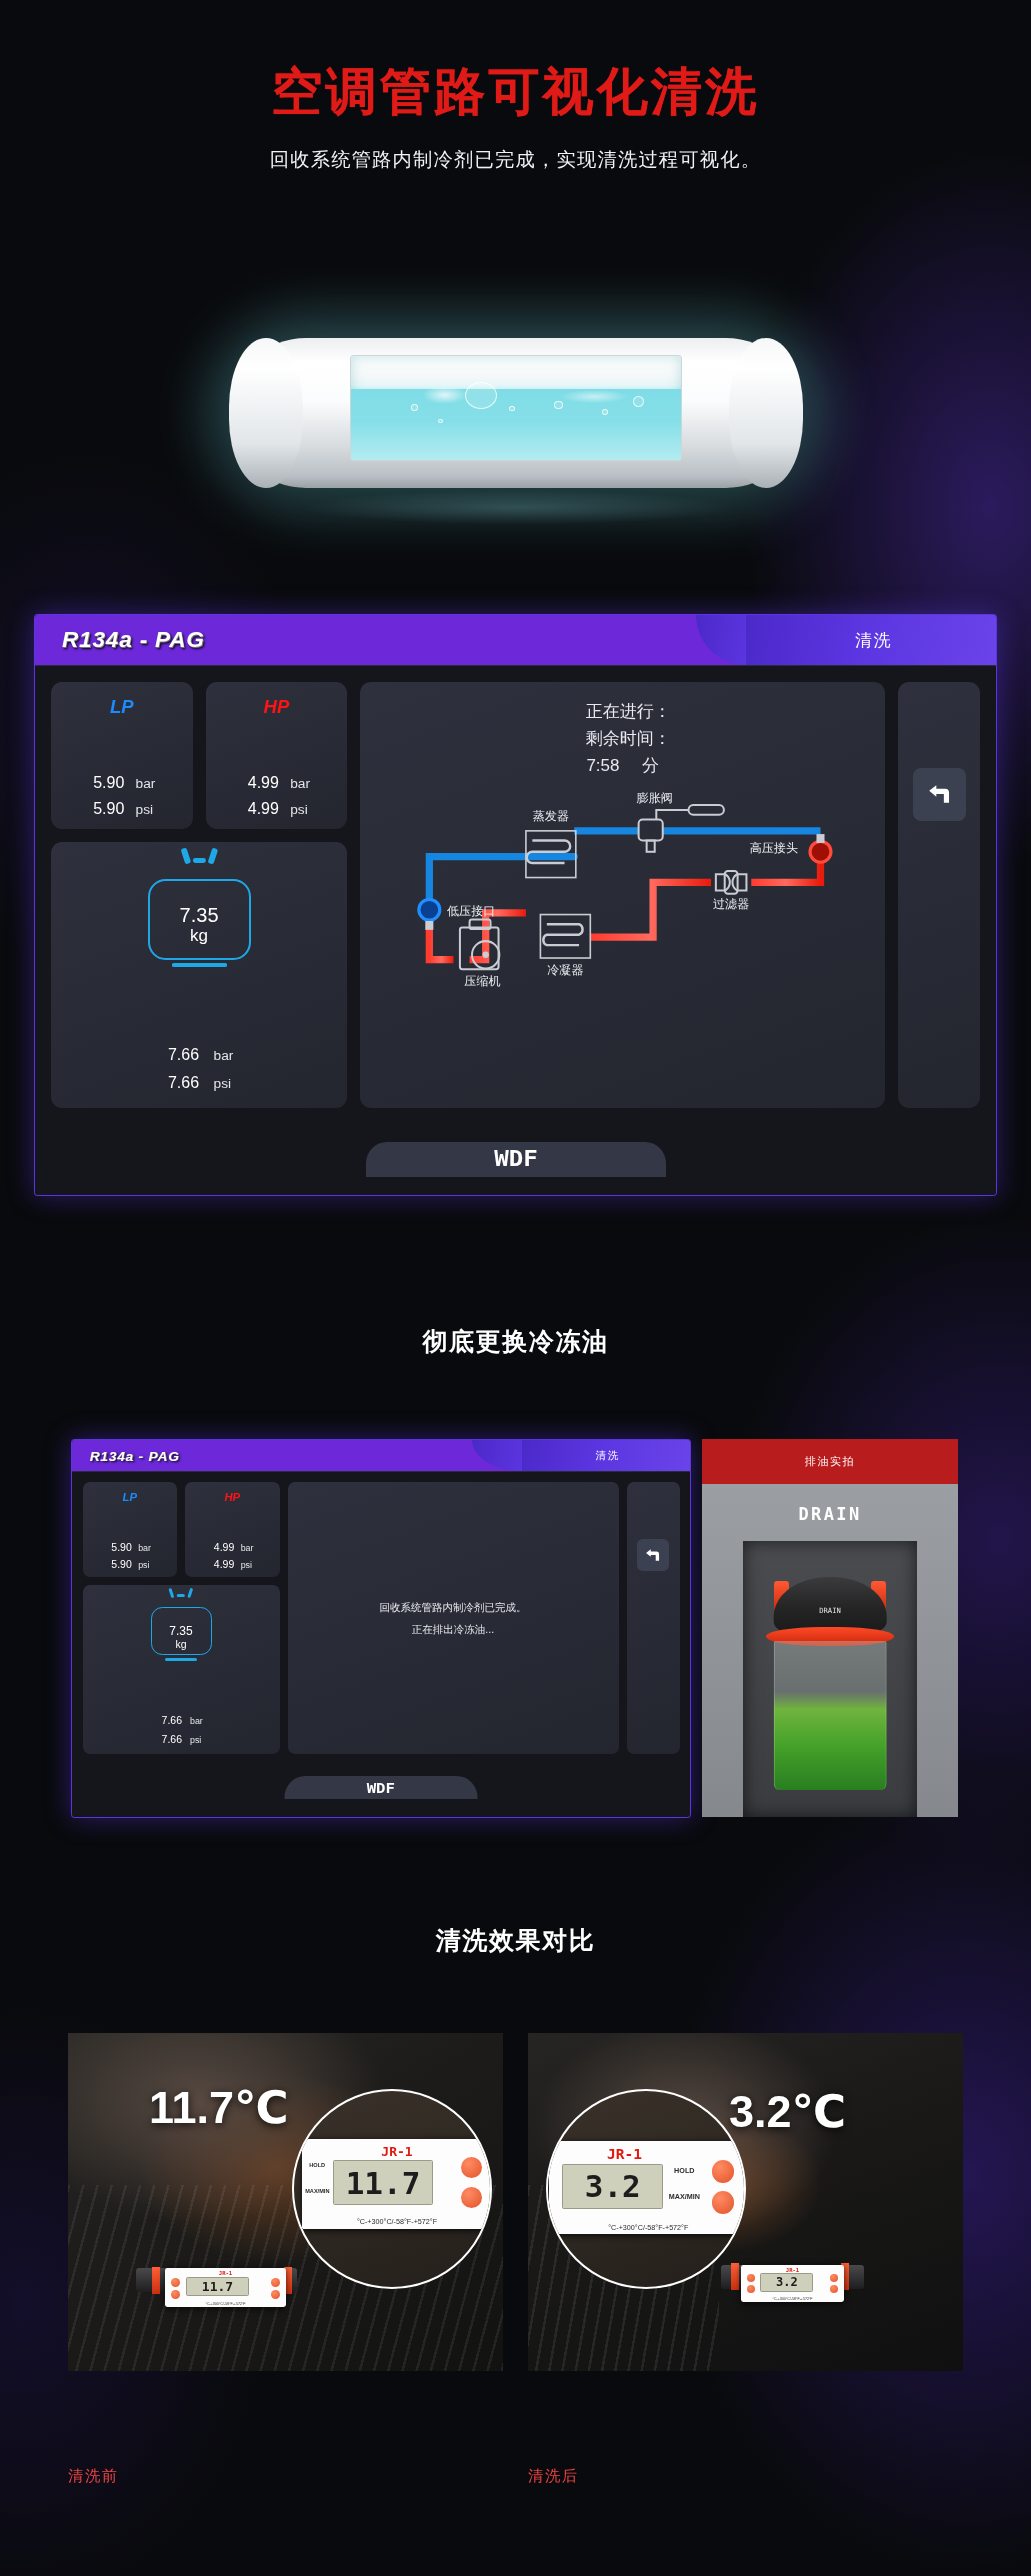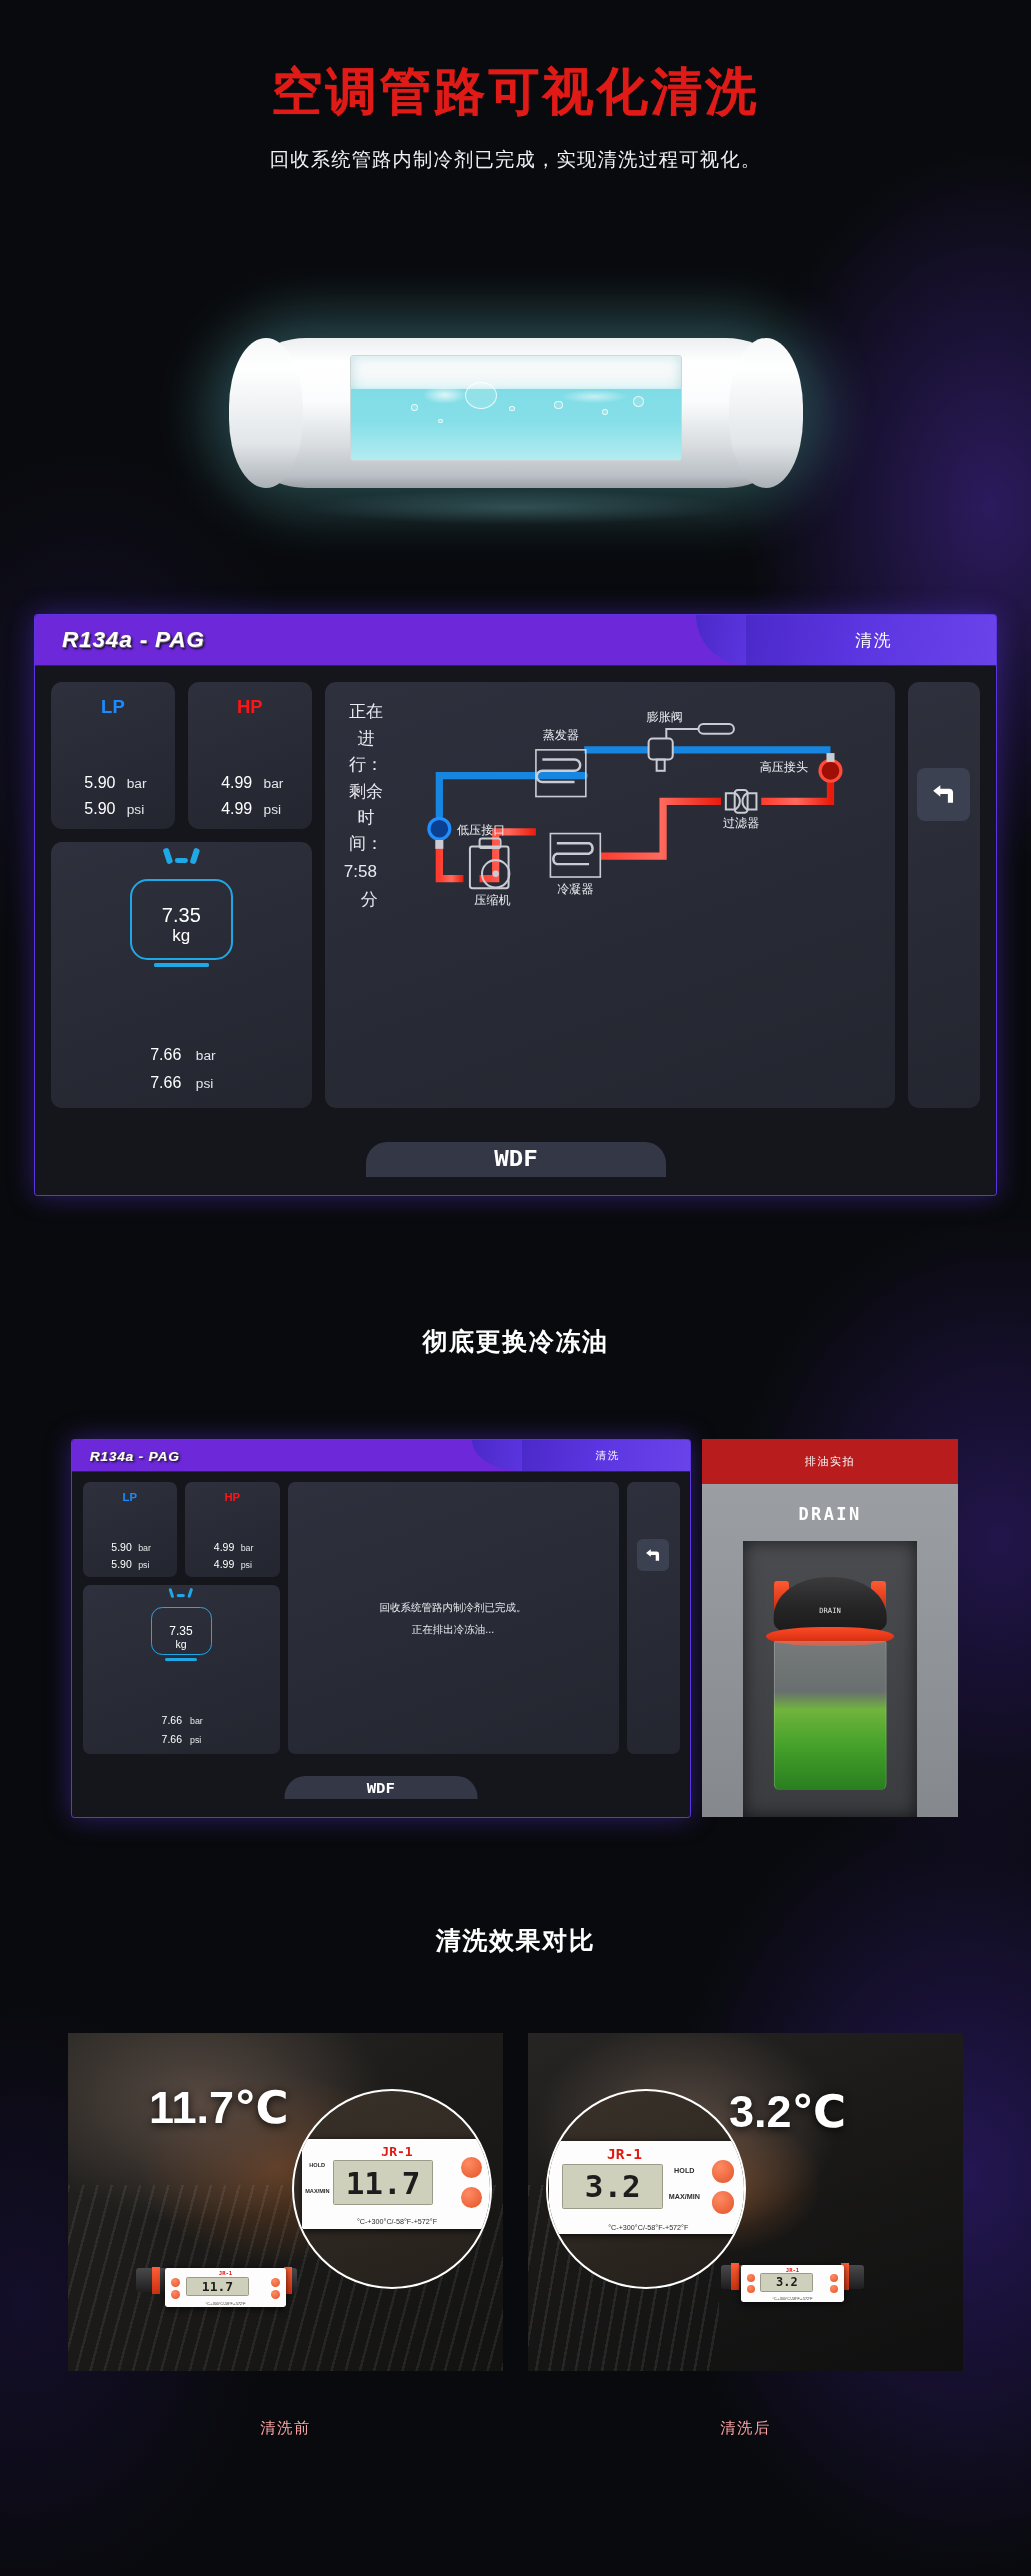--- a/index.html
+++ b/index.html
@@ -94,39 +94,39 @@
     border-top-right-radius:0; border-bottom-left-radius:100% 100%;
   }
   .dev-divider{ height:0.8px; background:#2b2d36; }
   .dev-body{ position:relative; padding:var(--bp); display:flex; gap:var(--gp); }
 
   .card{
     background:linear-gradient(160deg,#2e313d 0%,#282b35 55%,#23262f 100%);
     border-radius:var(--cr); position:relative;
   }
   .pcard{ display:flex; flex-direction:column; align-items:center; }
-  .p-label{ font-weight:bold; }
+  .p-label{ font-style:italic; font-weight:bold; }
   .p-label.lp{ color:#1a8cff; }
   .p-label.hp{ color:#ff1414; }
   .p-rows{ width:100%; }
   .p-row{ display:flex; justify-content:center; align-items:baseline; }
   .p-val{ text-align:right; color:#fff; }
   .p-unit{ color:#e6e6ea; text-align:left; }
 
   .tank-card{ display:flex; flex-direction:column; align-items:center; }
   .tank{ position:relative; }
   .tank-box{ border:2.4px solid #1fa8e8; border-radius:17.7px; display:flex;
              flex-direction:column; align-items:center; justify-content:center; }
   .tank-kgval{ color:#fff;margin-top:13px; }
   .tank-kgunit{ color:#fff; }
   .tank-foot{ background:#1fa8e8; border-radius:1.6px; margin:3.2px auto 0; }
   .tank-valve{ position:absolute; left:50%; transform:translateX(-50%); display:flex; gap:4px; align-items:flex-end; }
   .vh{ background:#1fa8e8; border-radius:2.4px; }
 
-  .mid-card{ flex:1; display:flex; flex-direction:row; }
+  .mid-card{ flex:1; display:flex; flex-direction:column; }
   .mid-status{ text-align:center; color:#e9e9ef; }
   .mid-status div{ }
 
   .back-card{ display:flex; align-items:center; justify-content:center; }
   .back-btn{ background:#3b4150; border-radius:8px; display:flex;
              align-items:center; justify-content:center; color:#fff; }
 
   .dev-foot{ position:relative; height:var(--fh); background:#15161b; }
   .foot-plate{
     position:absolute; left:50%; transform:translateX(-50%); bottom:0;
@@ -197,22 +197,22 @@
   .meter-lcd{ position:absolute; background:#cfd0bb; border:0.8px solid #9a9b88; border-radius:1.6px;
               display:flex; align-items:center; justify-content:center;
               font-family:"DejaVu Sans Mono",monospace; color:#1d1d1d; font-weight:bold; }
   .meter-btn{ position:absolute; border-radius:50%;
               background:radial-gradient(circle at 35% 30%, #ff8b63, #e2542a); }
   .meter-lab{ position:absolute; color:#2b2b2b; font-weight:bold; text-align:center; line-height:1; }
   .meter-range{ position:absolute; left:50%; transform:translateX(-50%); color:#2b2b2b;
                 white-space:nowrap; }
   .probe{ position:absolute; background:linear-gradient(180deg,#4a4a4c,#1e1e20); border-radius:3.2px; }
   .probe-ring{ position:absolute; background:linear-gradient(180deg,#ff5f37,#c8300f); }
-  .cmp-cap{ position:absolute; color:#fca5a5; text-align:center; width:100%;
-            font-size:15.3px; letter-spacing:1.6px; }
+  .cmp-cap{ position:absolute; color:#ef4444; width:100%;
+            font-size:15.3px; letter-spacing:1.6px;margin-top:48px; }
 </style>
 </head>
 <body>
 
 <div class="glow g5"></div>
 <div class="glow g1"></div>
 <div class="glow g2"></div>
 <div class="glow g3"></div>
 <div class="glow g4"></div>
 

